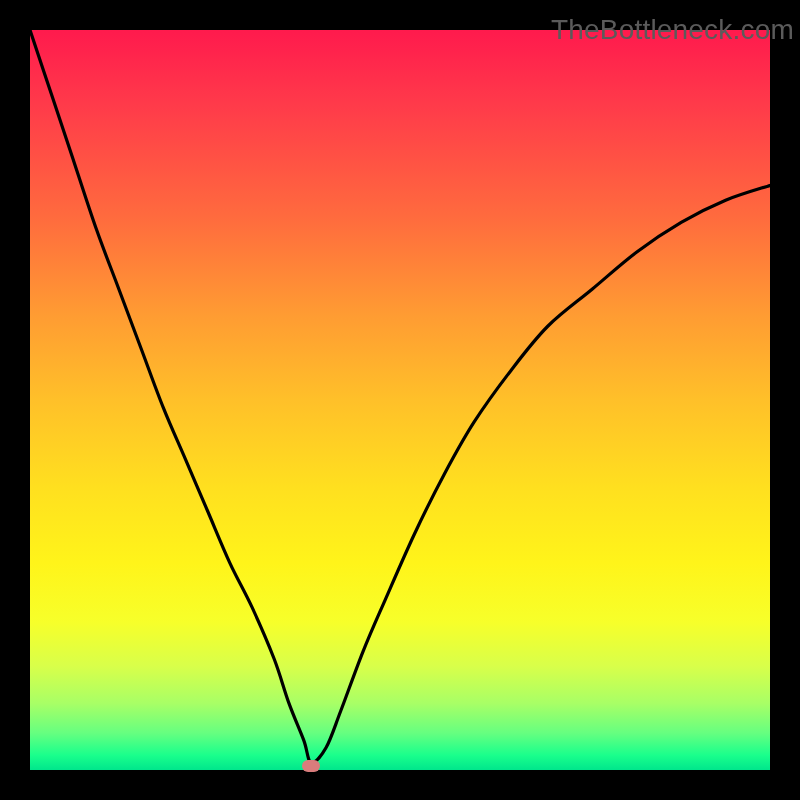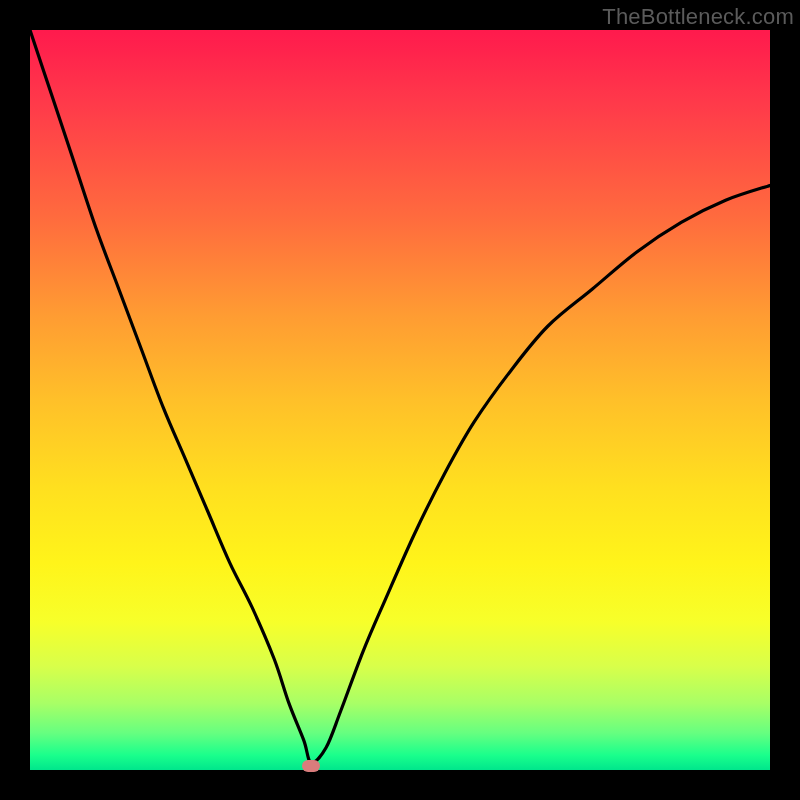--- a/index.html
+++ b/index.html
@@ -38,24 +38,24 @@
       #f7ff2a 80%,
       #d8ff4a 86%,
       #a8ff66 91%,
       #66ff80 95%,
       #1aff8c 98%,
       #00e68c 100%
     );
   }
   .watermark {
     position: absolute;
-    top: 4px;
+    top: 14px;
     right: 6px;
     color: #5b5b5b;
-    font-size: 22px;
+    font-size: 28px;
     font-weight: 500;
     letter-spacing: 0.2px;
     user-select: none;
   }
   svg.curve {
     position: absolute;
     left: 0;
     top: 0;
     width: 740px;
     height: 740px;

